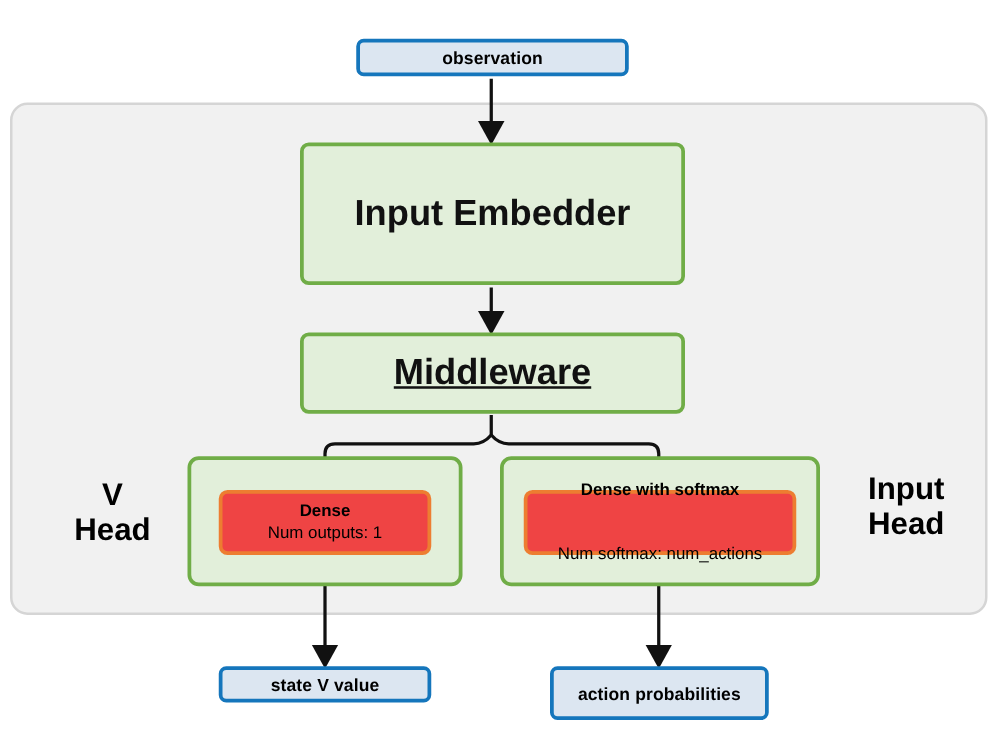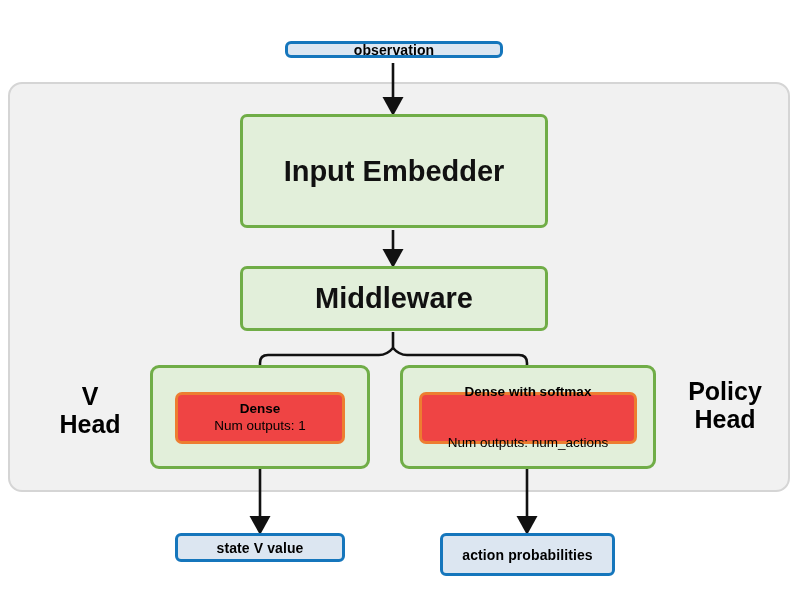--- a/index.html
+++ b/index.html
@@ -47,34 +47,34 @@
   
   .io-box {
     background: #dce6f1;
     border: 3px solid #1576bc;
     border-radius: 6px;
     color: #000000;
     font-weight: bold;
     font-size: 14px;
     letter-spacing: 0.1px;
   }
-  .io-observation { left: 285px; top: 41px; width: 218px; height: 17px; }
+  .io-observation { left: 285px; top: 31px; width: 218px; height: 30px; }
   .io-statev      { left: 175px; top: 533px; width: 170px; height: 29px; text-align: center; }
   .io-actionprob  { left: 440px; top: 533px; width: 175px; height: 43px; }
 
   
   .green-box {
     background: #e2efda;
     border: 3px solid #70ad47;
     border-radius: 7px;
     color: #111111;
     font-weight: bold;
   }
   .embedder  { left: 240px; top: 114px; width: 308px; height: 114px; font-size: 29px; }
-  .middleware{ left: 240px; top: 266px; width: 308px; height: 65px; font-size: 29px; }
+  .middleware{ left: 240px; top: 266px; width: 308px; height: 65px; font-size: 29px; text-decoration: underline; }
 
   
   .head-wrap {
     background: #e2efda;
     border: 3px solid #70ad47;
     border-radius: 9px;
   }
   .vhead-wrap   { left: 150px; top: 365px; width: 220px; height: 104px; }
   .policyhead-wrap { left: 400px; top: 365px; width: 256px; height: 104px; }
 
@@ -161,30 +161,30 @@
 
   <div class="node head-wrap policyhead-wrap"></div>
 
   <div class="orange-box orange-dense">
     <span class="orange-title">Dense</span>
     <span class="orange-sub">Num outputs: 1</span>
   </div>
 
   <div class="orange-box orange-softmax">
     <span class="orange-title">Dense with softmax</span>
-    <span class="orange-sub">Num outputs: num_actions</span>
+    <span class="orange-sub">Num softmax: num_actions</span>
   </div>
 
   <div class="head-label label-vhead">
     <div>V</div>
     <div>Head</div>
   </div>
 
   <div class="head-label label-policy">
-    <div>Policy</div>
+    <div>Input</div>
     <div>Head</div>
   </div>
 
   <div class="node io-box io-statev">
     <span>state V value</span>
   </div>
 
   <div class="node io-box io-actionprob">
     <span>action probabilities</span>
   </div>

